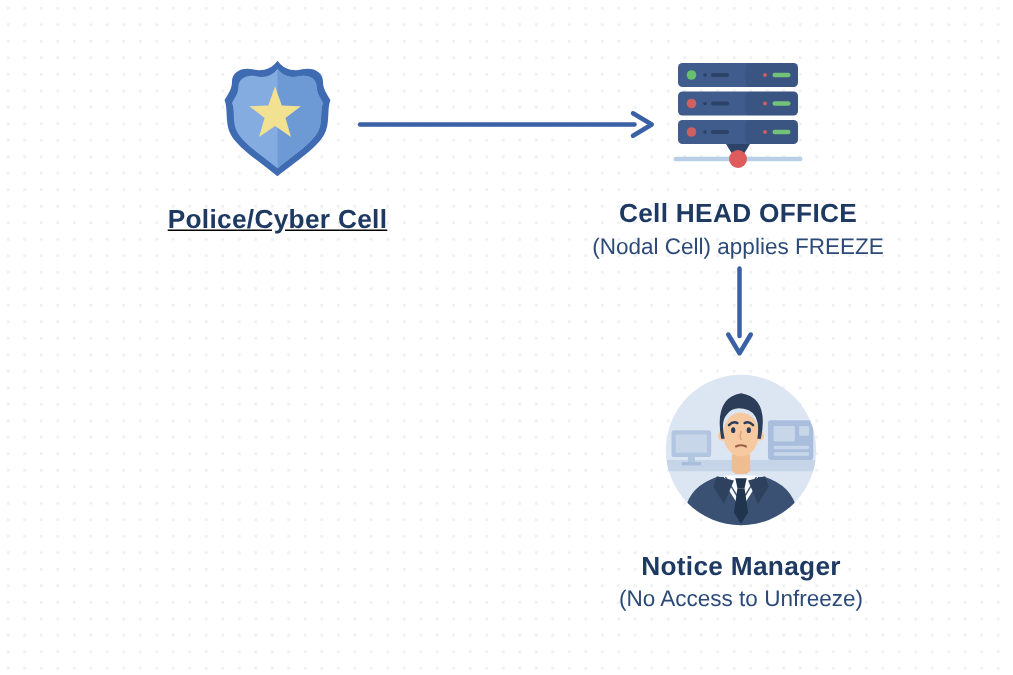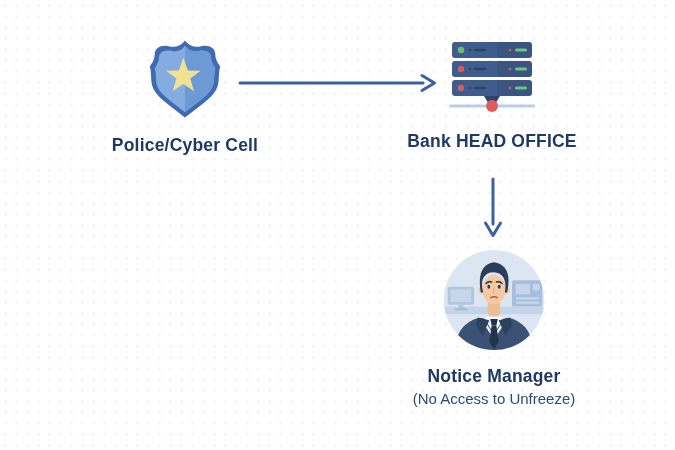--- a/index.html
+++ b/index.html
@@ -27,21 +27,21 @@
     letter-spacing: 0.2px;
     line-height: 22px;
   }
   .node-subtitle {
     font-size: 15px;
     font-weight: 400;
     color: #2c4a78;
     line-height: 21px;
     margin-top: 1px;
   }
-  #node-police { left: 60px;  top: 38px;  width: 250px; }
+  #node-police { left: 60px;  top: 38px;  width: 250px; text-decoration: underline; }
   #node-police .node-title { margin-top: 10px; }
   #node-bank   { left: 367px; top: 40px;  width: 250px; }
   #node-bank .node-title { margin-top: 12px; }
   #node-branch { left: 369px; top: 248px; width: 250px; }
   #node-branch .node-title { margin-top: 9px; }
   .arrow { position: absolute; }
   #arrow-h { left: 237px; top: 72px; }
   #arrow-v { left: 482px; top: 176px; }
 </style>
 </head>
@@ -98,21 +98,22 @@
           <rect x="5" y="40" width="80" height="16" rx="3" fill="#3f5c8c"></rect>
           <rect x="50" y="40" width="35" height="16" rx="3" fill="rgba(0,0,0,0.07)"></rect>
           <circle cx="14" cy="48" r="3.2" fill="#cf6060"></circle>
           <circle cx="23" cy="48" r="1.2" fill="#2c4266"></circle>
           <rect x="27" y="46.7" width="12" height="2.6" rx="1.3" fill="#2c4266"></rect>
           <circle cx="63" cy="48" r="1.3" fill="#cf6060"></circle>
           <rect x="68" y="46.5" width="12" height="3" rx="1.5" fill="#72c27a"></rect>
         </g>
       </svg>
     </span>
-    <div class="node-title">Bank HEAD OFFICE</div>
+    <div class="node-title">Cell HEAD OFFICE</div>
+    <div class="node-subtitle">(Nodal Cell) applies FREEZE</div>
   </div>
 
   <div class="node" id="node-branch">
     <span class="icon-wrap">
       <svg width="104" height="104" viewBox="0 0 110 110">
         <defs>
           <clipPath id="avClip">
               <circle cx="55" cy="55" r="53"></circle>
             </clipPath>
         </defs>

